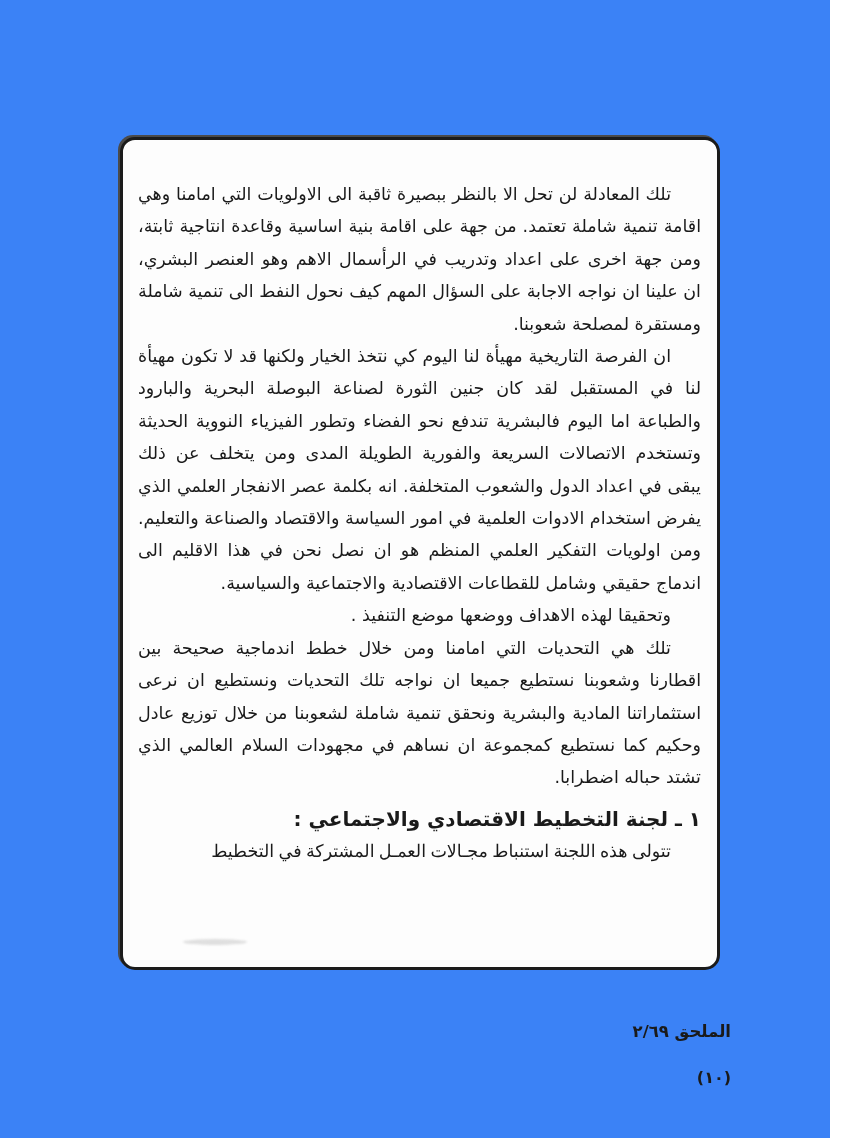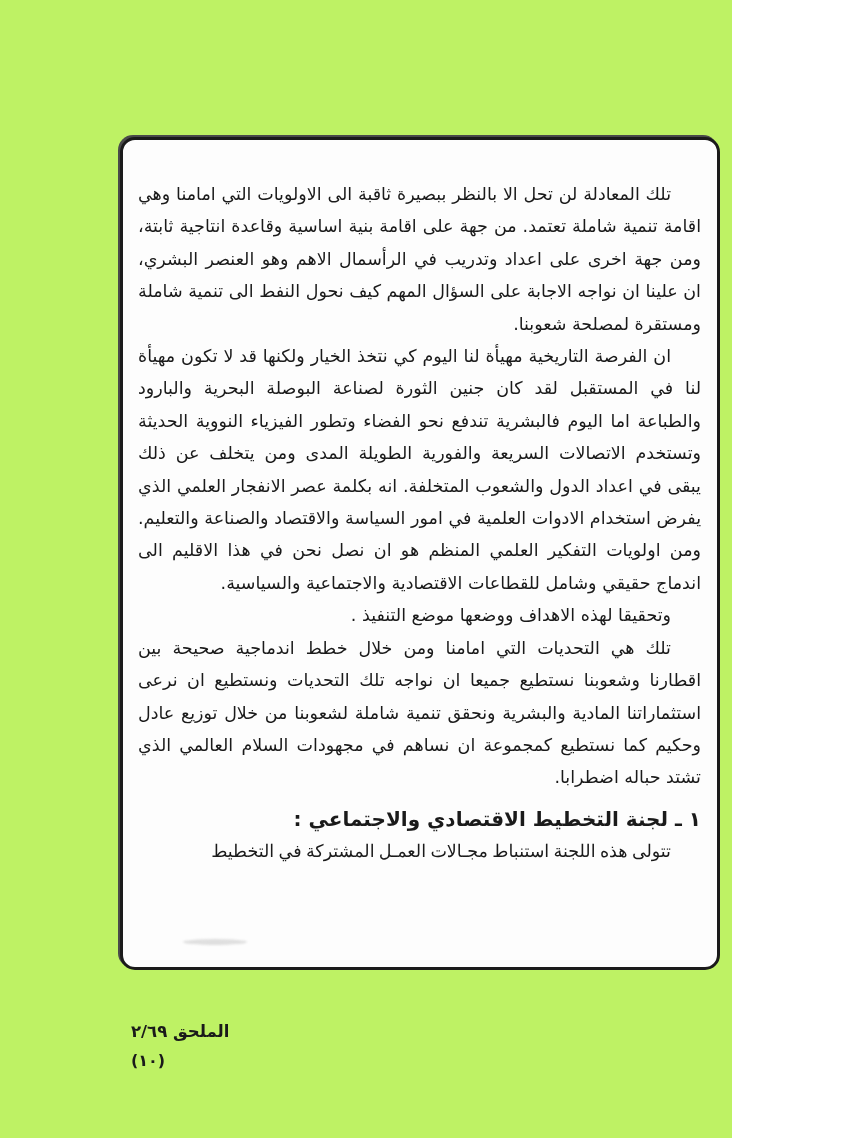--- a/index.html
+++ b/index.html
@@ -2,23 +2,23 @@
 <html lang="ar"><head>
 <meta charset="utf-8">
 <style>
   html, body {
     margin: 0;
     padding: 0;
     background: #ffffff;
   }
   .canvas {
     position: relative;
-    width: 732px;
+    width: 830px;
     height: 1138px;
-    background: #bef264;
+    background: #3b82f6;
     overflow: hidden;
     font-family: "DejaVu Sans", sans-serif;
     color: #1a1a1a;
   }
   .page-frame {
     position: absolute;
     left: 120px;
     top: 137px;
     width: 600px;
     height: 833px;
@@ -65,32 +65,32 @@
     background: #c7c7c7;
     border-radius: 50%;
     opacity: 0.55;
     filter: blur(1px);
   }
   .footer {
     position: absolute;
     left: 131px;
     top: 1022px;
     width: 600px;
-    text-align: left;
+    text-align: right;
     direction: rtl;
   }
   .annex-ref {
     font-weight: bold;
     font-size: 16.5px;
     line-height: 20px;
   }
   .page-number {
     font-weight: bold;
     font-size: 16px;
-    margin-top: 9px;
+    margin-top: 26px;
     letter-spacing: 1px;
   }
 </style>
 </head>
 <body>
 
 <div class="canvas">
 
   <div class="page-frame">
     <div class="text-block">

